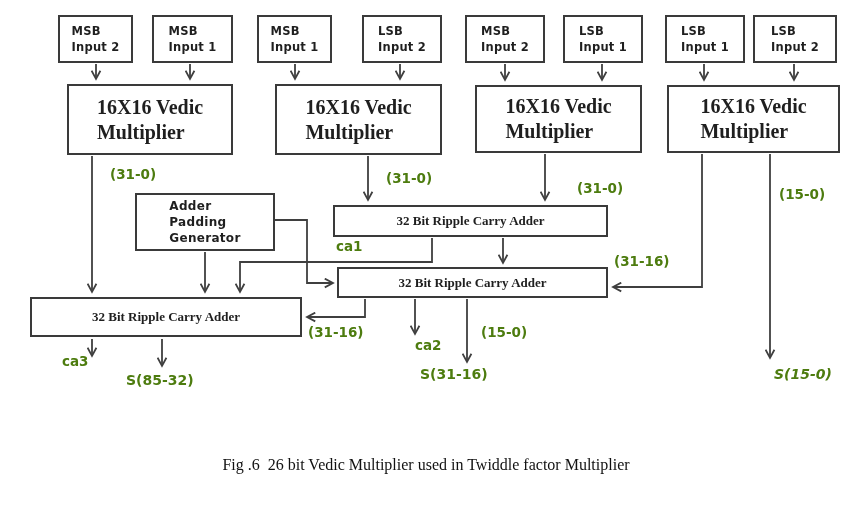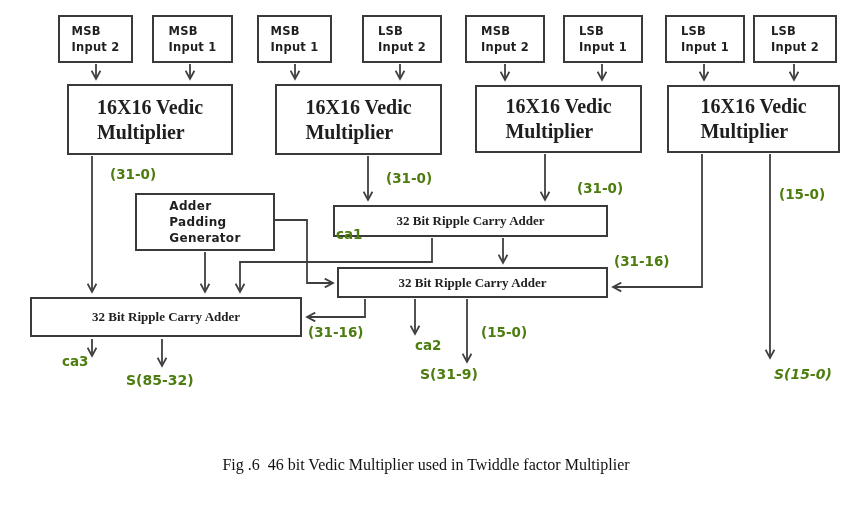--- a/index.html
+++ b/index.html
@@ -98,25 +98,25 @@
 
       <path d="M92,339 V356" marker-end="url(#arr)"></path>
       <path d="M162,339 V366" marker-end="url(#arr)"></path>
     </g>
   </svg>
 
   <div class="wire-label" style="left:110px;top:166px;">(31-0)</div>
   <div class="wire-label" style="left:386px;top:170px;">(31-0)</div>
   <div class="wire-label" style="left:577px;top:180px;">(31-0)</div>
   <div class="wire-label" style="left:779px;top:186px;">(15-0)</div>
-  <div class="wire-label" style="left:336px;top:226px;">ca1</div>
+  <div class="wire-label" style="left:336px;top:238px;">ca1</div>
   <div class="wire-label" style="left:614px;top:253px;">(31-16)</div>
   <div class="wire-label" style="left:308px;top:324px;">(31-16)</div>
   <div class="wire-label" style="left:415px;top:337px;">ca2</div>
   <div class="wire-label" style="left:481px;top:324px;">(15-0)</div>
   <div class="wire-label" style="left:62px;top:353px;">ca3</div>
   <div class="wire-label sum-label" style="left:126px;top:372px;">S(85-32)</div>
-  <div class="wire-label sum-label" style="left:420px;top:366px;">S(31-9)</div>
+  <div class="wire-label sum-label" style="left:420px;top:366px;">S(31-16)</div>
   <div class="wire-label sum-label" style="left:774px;top:366px;font-style:italic;">S(15-0)</div>
 
-  <div id="caption">Fig .6  46 bit Vedic Multiplier used in Twiddle factor Multiplier</div>
+  <div id="caption">Fig .6  26 bit Vedic Multiplier used in Twiddle factor Multiplier</div>
 
 </div>
 
 </body></html>

